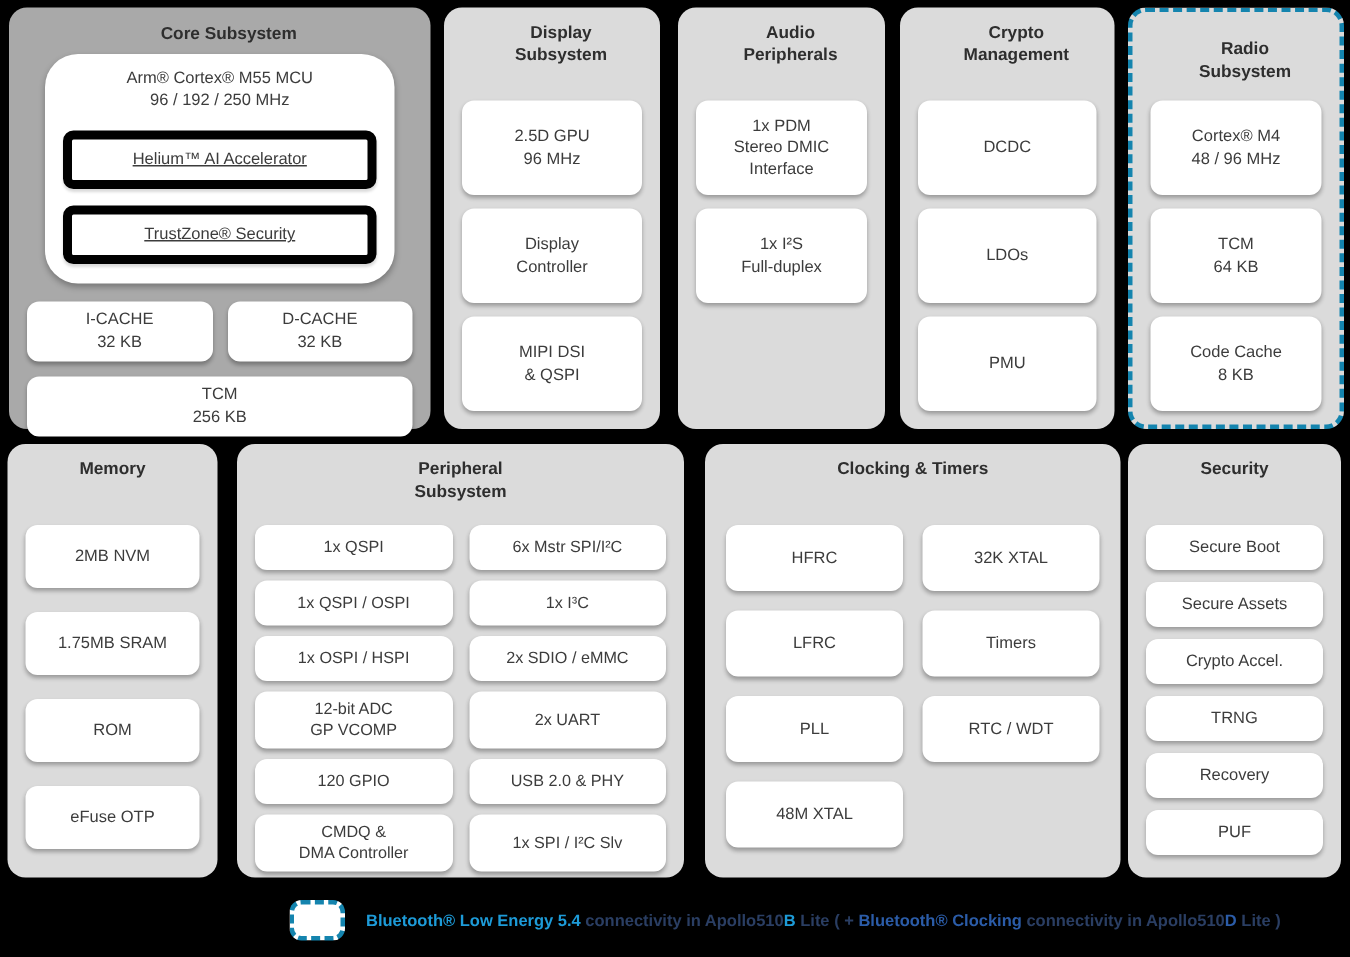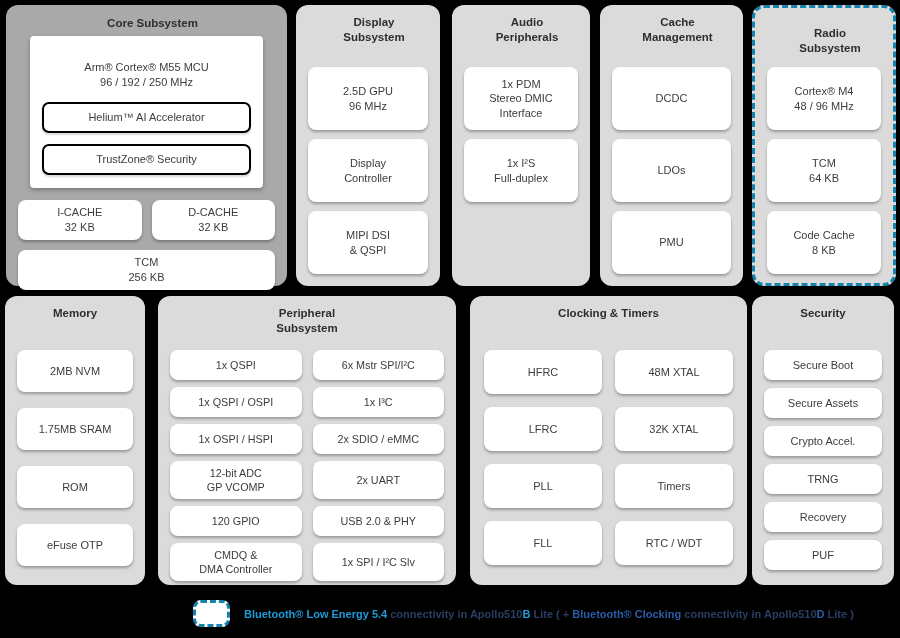--- a/index.html
+++ b/index.html
@@ -27,28 +27,28 @@
   .trow .card{height:63px;flex:0 0 auto;}
   #block-core{left:6px;width:281px;}
   #block-display{left:296px;width:144px;}
   #block-audio{left:452px;width:138px;}
   #block-power{left:600px;width:143px;}
   #block-radio{left:752px;width:144px;border:3px dashed #1484ae;}
   #block-radio .title-area{height:59px;padding-top:7px;align-items:center;}
   
   #block-core .title-area{height:31px;padding-top:11px;}
   .mcu-card{
-    margin:0 24px;background:#fff;border-radius:4px;box-shadow:0 2px 4px rgba(0,0,0,0.30);
-    padding:24px 12px 13px;
+    margin:0 24px;background:#fff;border-radius:22px;box-shadow:0 2px 4px rgba(0,0,0,0.30);
+    padding:9px 12px 13px;
   }
   .mcu-title{text-align:center;font-size:11px;color:#3c3c3c;white-space:pre-line;line-height:1.4;}
   .inner-box{
-    height:27px;margin-top:11px;background:#fff;border:2px solid #000000;border-radius:7px;
+    height:27px;margin-top:11px;background:#fff;border:6px solid #000000;border-radius:7px;
     box-shadow:0 2px 2px rgba(0,0,0,0.15);
-    display:flex;align-items:center;justify-content:center;font-size:11px;color:#3c3c3c;
+    display:flex;align-items:center;justify-content:center;font-size:11px;color:#3c3c3c;text-decoration:underline;
   }
   .cache-row{display:flex;gap:10px;margin:12px 12px 0;}
   .cache-row .card{flex:1;height:40px;}
   .tcm-wrap{margin:10px 12px 0;}
   .tcm-wrap .card{height:40px;}
   
   .brow{top:296px;height:289px;}
   .brow .title-area{height:54px;}
   #block-memory{left:5px;width:140px;}
   #block-memory .cards{gap:16px;}
@@ -121,21 +121,21 @@
       <div class="card">1x PDM
 Stereo DMIC
 Interface</div>
       <div class="card">1x I²S
 Full-duplex</div>
     </div>
   </div>
 
   <div id="block-power" class="block trow">
     <div class="title-area">
-      <div class="block-title">Cache
+      <div class="block-title">Crypto
 Management</div>
     </div>
     <div class="cards">
       <div class="card">DCDC</div>
       <div class="card">LDOs</div>
       <div class="card">PMU</div>
     </div>
   </div>
 
   <div id="block-radio" class="block trow">
@@ -189,21 +189,20 @@
   </div>
 
   <div id="block-clocking" class="block brow">
     <div class="title-area">
       <div class="block-title">Clocking &amp; Timers</div>
     </div>
     <div class="grid2">
       <div class="card">HFRC</div>
       <div class="card">LFRC</div>
       <div class="card">PLL</div>
-      <div class="card">FLL</div>
       <div class="card">48M XTAL</div>
       <div class="card">32K XTAL</div>
       <div class="card">Timers</div>
       <div class="card">RTC / WDT</div>
     </div>
   </div>
 
   <div id="block-security" class="block brow">
     <div class="title-area">
       <div class="block-title">Security</div>

